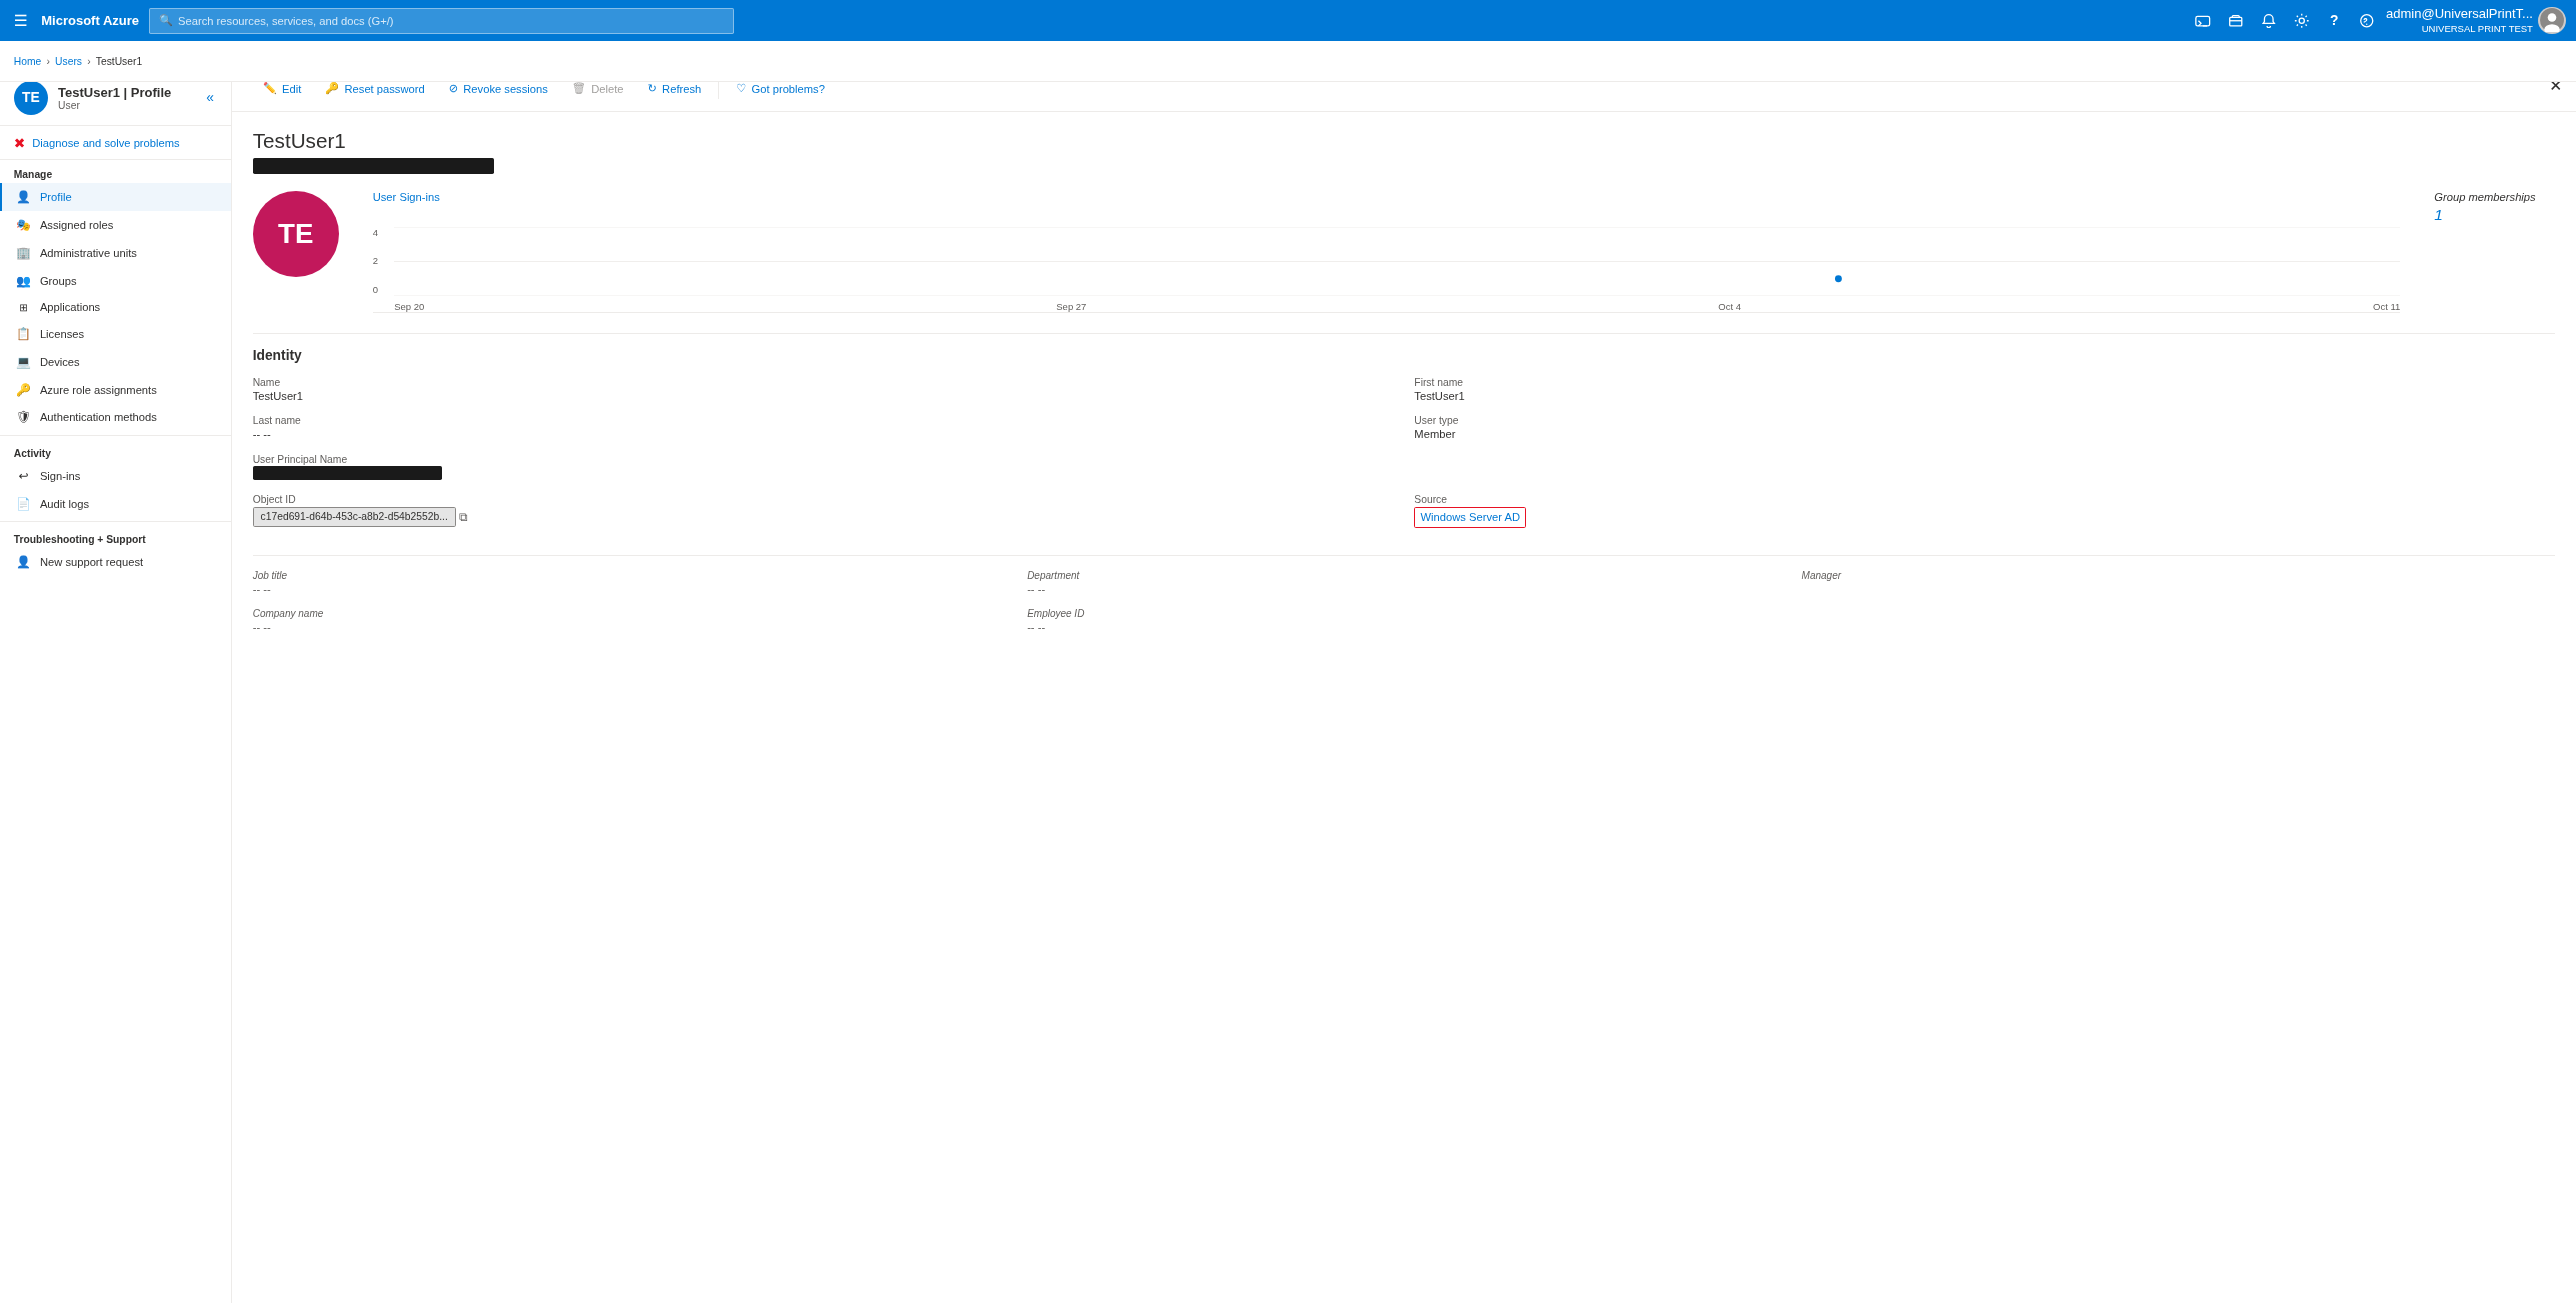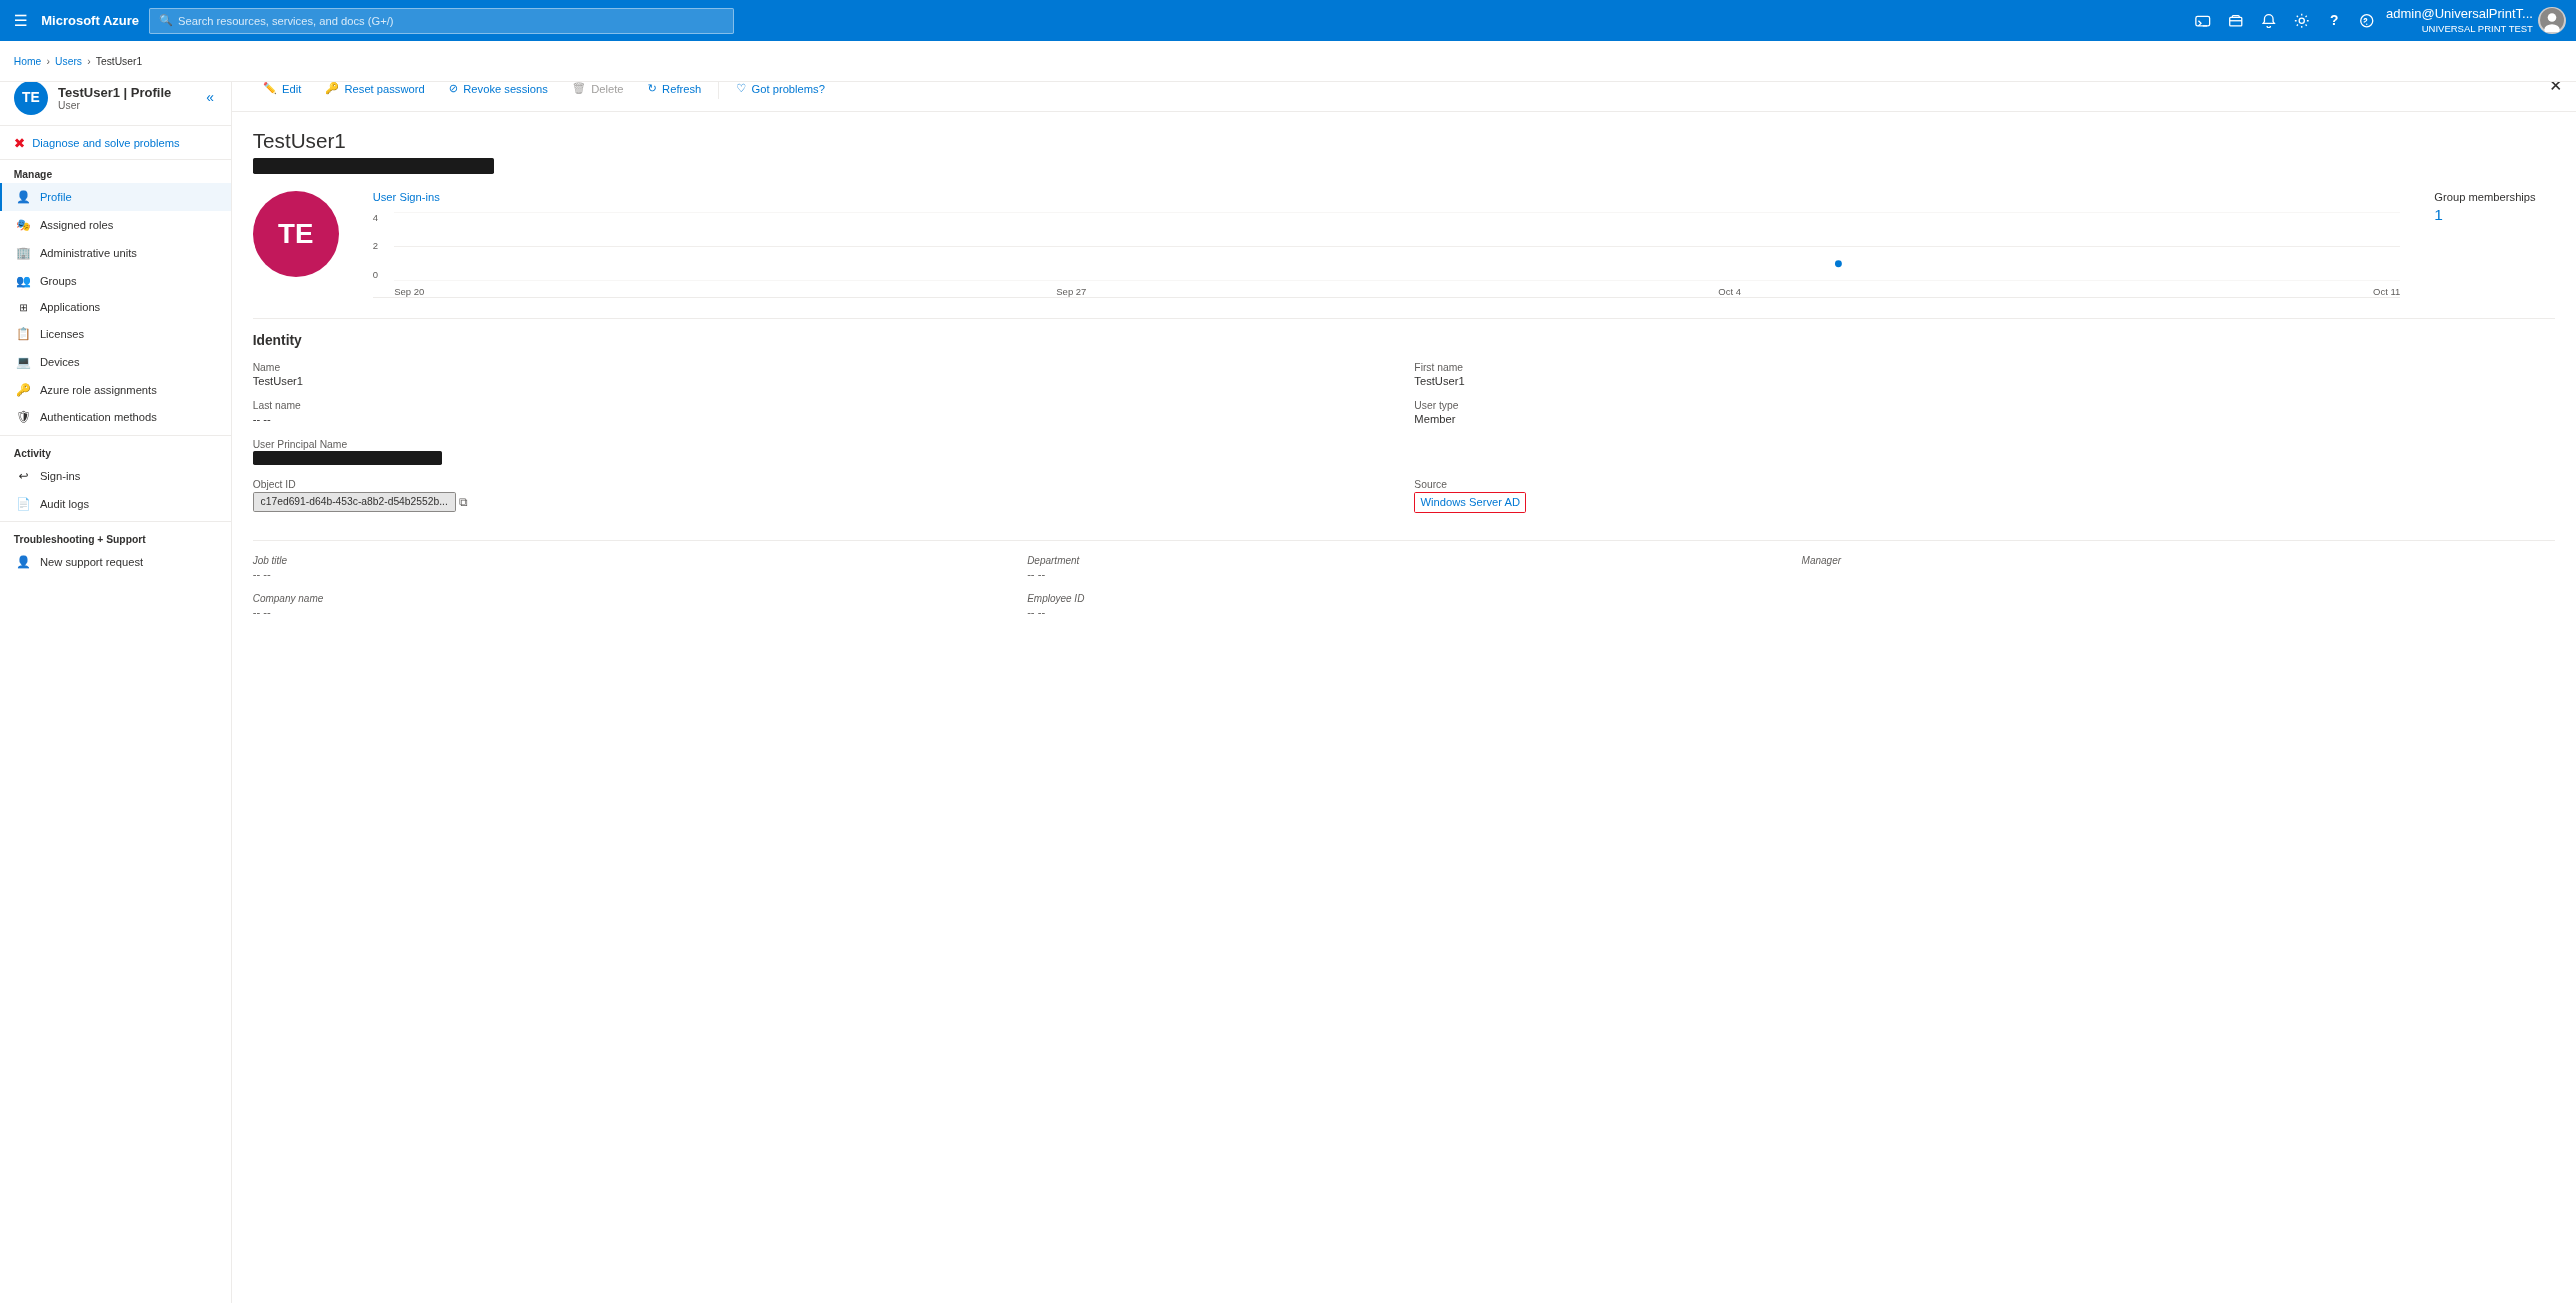--- a/index.html
+++ b/index.html
@@ -171,21 +171,21 @@
     .profile-avatar-area { flex-shrink: 0; }
     .profile-avatar-circle {
       width: 86px; height: 86px;
       border-radius: 50%;
       background: #c2185b;
       display: flex; align-items: center; justify-content: center;
       color: white; font-size: 27.6px; font-weight: 600;
     }
     .profile-charts { flex: 1; display: flex; gap: 34px; }
     .chart-section { flex: 1; }
-    .chart-title { color: #0078d4; font-size: 11.2px; margin-bottom: 9px; }
+    .chart-title { color: #0078d4; font-size: 11.2px; margin-bottom: 24px; }
     .chart-area {
       height: 86px;
       position: relative;
       border-bottom: 0.9px solid #edebe9;
     }
     .chart-y-labels { position: absolute; left: 0; top: 0; bottom: 17px; width: 17px; display: flex; flex-direction: column; justify-content: space-between; font-size: 9.5px; color: #605e5c; }
     .chart-x-labels { position: absolute; bottom: 0; left: 21.5px; right: 0; display: flex; justify-content: space-between; font-size: 9.5px; color: #605e5c; }
     .group-memberships-section { text-align: left; }
     .group-memberships-label { font-size: 11.2px; color: #323130; margin-bottom: 3.4px; }
     .group-memberships-count { color: #0078d4; font-size: 15.5px; font-weight: 400; cursor: pointer; }
@@ -461,21 +461,21 @@
 
               <div class="chart-x-labels" style="bottom:0; top:auto; position:absolute; left:21.5px; right:0; display:flex; justify-content:space-between; font-size:9.5px; color:#605e5c;">
                 <span>Sep 20</span>
                 <span>Sep 27</span>
                 <span>Oct 4</span>
                 <span>Oct 11</span>
               </div>
             </div>
           </div>
 
-          <div class="group-memberships-section" style="min-width:121px;">
+          <div class="group-memberships-section" style="min-width:121px;font-style:italic;">
             <div class="group-memberships-label">Group memberships</div>
             <div class="group-memberships-count">1</div>
           </div>
         </div>
       </div>
 
       <div class="section-divider"></div>
 
       <div>
         <div class="identity-title">Identity</div>

